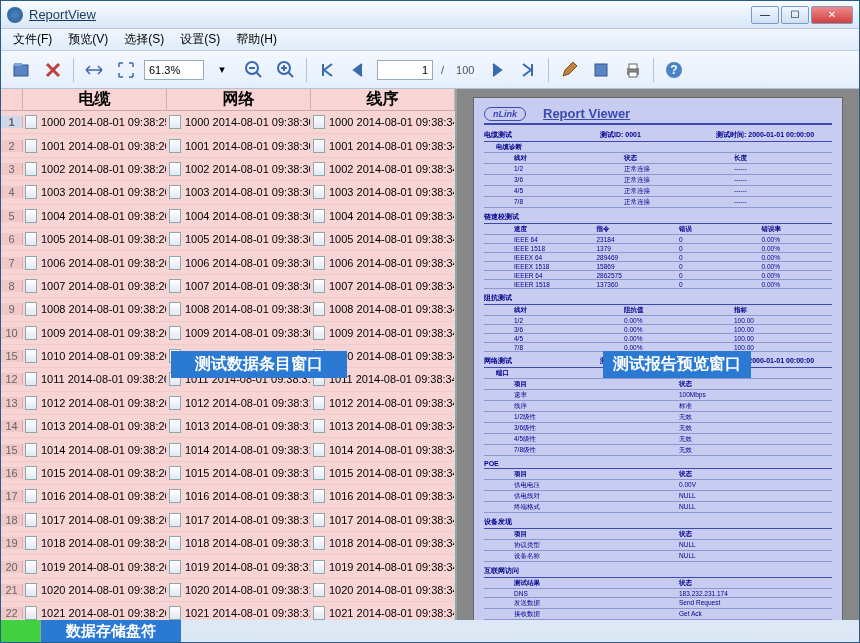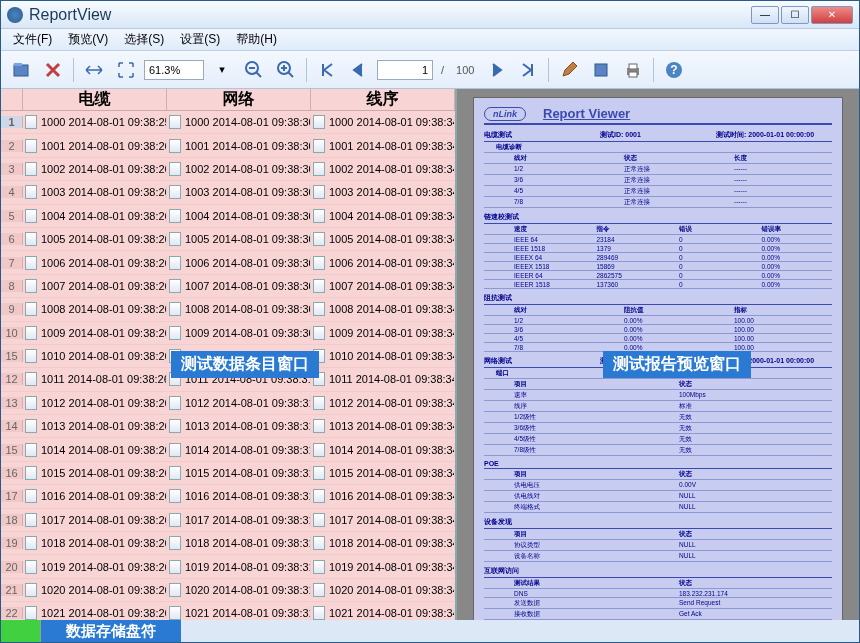--- a/index.html
+++ b/index.html
@@ -1,20 +1,20 @@
 <!DOCTYPE html>
 <html><head>
 <meta charset="utf-8">
 <style>
 * { margin: 0; padding: 0; box-sizing: border-box; }
 body { font-family: "Microsoft YaHei", Arial, sans-serif; font-size: 11px; background: #fff; overflow: hidden; }
 .window { width: 860px; height: 643px; border: 1px solid #2a5a8a; background: linear-gradient(#e8f0fb,#dde8f6); display: flex; flex-direction: column; }
 .titlebar { height: 28px; background: linear-gradient(#f7fbff,#d9e7f7); display: flex; align-items: center; padding: 0 6px; border-bottom: 1px solid #b8c8de; }
 .titlebar .appicon { width: 16px; height: 16px; background: radial-gradient(circle,#4a84c4,#2a5a8a); border-radius: 50%; margin-right: 6px; }
-.titlebar .title { flex: 1; font-size: 16px; color: #1a3a5a; }
+.titlebar .title { flex: 1; font-size: 13px; color: #1a3a5a; text-decoration: underline; }
 .winbtns { display: flex; gap: 2px; }
 .winbtn { width: 28px; height: 18px; border: 1px solid #7a9ac4; background: linear-gradient(#f0f6ff,#d0e0f4); font-size: 10px; display: flex; align-items: center; justify-content: center; cursor: pointer; border-radius: 2px; }
 .winbtn.close { background: linear-gradient(#f08a8a,#d04040); color: #fff; width: 42px; }
 .menubar { height: 22px; background: linear-gradient(#f0f6ff,#e0ecfa); display: flex; align-items: center; padding: 0 4px; border-bottom: 1px solid #c0d0e4; font-size: 12px; }
 .menubar span { padding: 2px 8px; cursor: pointer; }
 .toolbar { height: 38px; background: linear-gradient(#f4f8ff,#e4eefb); display: flex; align-items: center; padding: 0 6px; border-bottom: 1px solid #b0c4dc; gap: 4px; }
 .tbtn { width: 28px; height: 28px; display: flex; align-items: center; justify-content: center; cursor: pointer; border-radius: 3px; }
 .tsep { width: 1px; height: 24px; background: #b0c4dc; margin: 0 2px; }
 .zoominput { width: 60px; height: 20px; border: 1px solid #9ab; font-size: 11px; padding: 0 4px; }
 .pageinput { width: 56px; height: 20px; border: 1px solid #9ab; font-size: 11px; text-align: right; padding: 0 4px; }
@@ -23,21 +23,21 @@
 .leftpane { width: 456px; display: flex; flex-direction: column; border-right: 2px solid #8aa; overflow: hidden; }
 .listhdr { height: 22px; background: #f8d4d4; display: flex; border-bottom: 1px solid #caa; font-size: 16px; font-weight: bold; }
 .listhdr .rn { width: 22px; border-right: 1px solid #daa; }
 .listhdr .col { flex: 1; display: flex; align-items: center; justify-content: center; border-right: 1px solid #daa; }
 .listbody { flex: 1; overflow-y: auto; background: #f8d4d4; position: relative; }
 .row { height: 23.4px; display: flex; align-items: center; border-bottom: 1px solid #ecc; font-size: 11px; }
 .row .rn { width: 22px; text-align: center; border-right: 1px solid #daa; color: #666; background: #f0c8c8; }
 .row.sel .rn { background: #d0d8e8; font-weight: bold; }
 .row .cell { flex: 1; display: flex; align-items: center; padding: 0 2px; border-right: 1px solid #ecc; gap: 4px; overflow: hidden; white-space: nowrap; }
 .docicon { width: 12px; height: 14px; background: linear-gradient(#fff,#e0e8f4); border: 1px solid #8aa; flex-shrink: 0; }
-.overlay1 { position: absolute; top: 240px; left: 170px; background: #2a7ad4; color: #fff; font-size: 16px; font-weight: bold; padding: 3px 10px; z-index: 5; }
+.overlay1 { position: absolute; top: 240px; left: 170px; background: #2a7ad4; color: #fff; font-size: 16px; font-weight: bold; padding: 3px 24px; z-index: 5; }
 .rightpane { flex: 1; background: #888; display: flex; flex-direction: column; overflow: hidden; position: relative; }
 .rpinner { flex: 1; overflow: auto; padding: 8px; }
 .paper { background: #c8ccf0; border: 1px solid #666; margin: 0 auto; width: 370px; padding: 8px 10px; font-size: 7px; color: #00008b; }
 .rhdr { display: flex; align-items: center; gap: 17px; border-bottom: 2px solid #3a4ab0; padding-bottom: 2px; margin-bottom: 4px; }
 .nlink { border: 1.5px solid #3a4ab0; border-radius: 10px; padding: 1px 8px; font-size: 9px; color: #3a4ab0; font-style: italic; font-weight: bold; }
 .rtitle { font-size: 13px; font-weight: bold; color: #3a4ab0; text-decoration: underline; }
 .rsec { margin: 3px 0; }
 .rsecrow { display: flex; font-weight: bold; border-bottom: 1px solid #3a4ab0; padding: 1px 0; }
 .rsecrow span:first-child { width: 50px; }
 .rsecrow span { flex: 1; }

